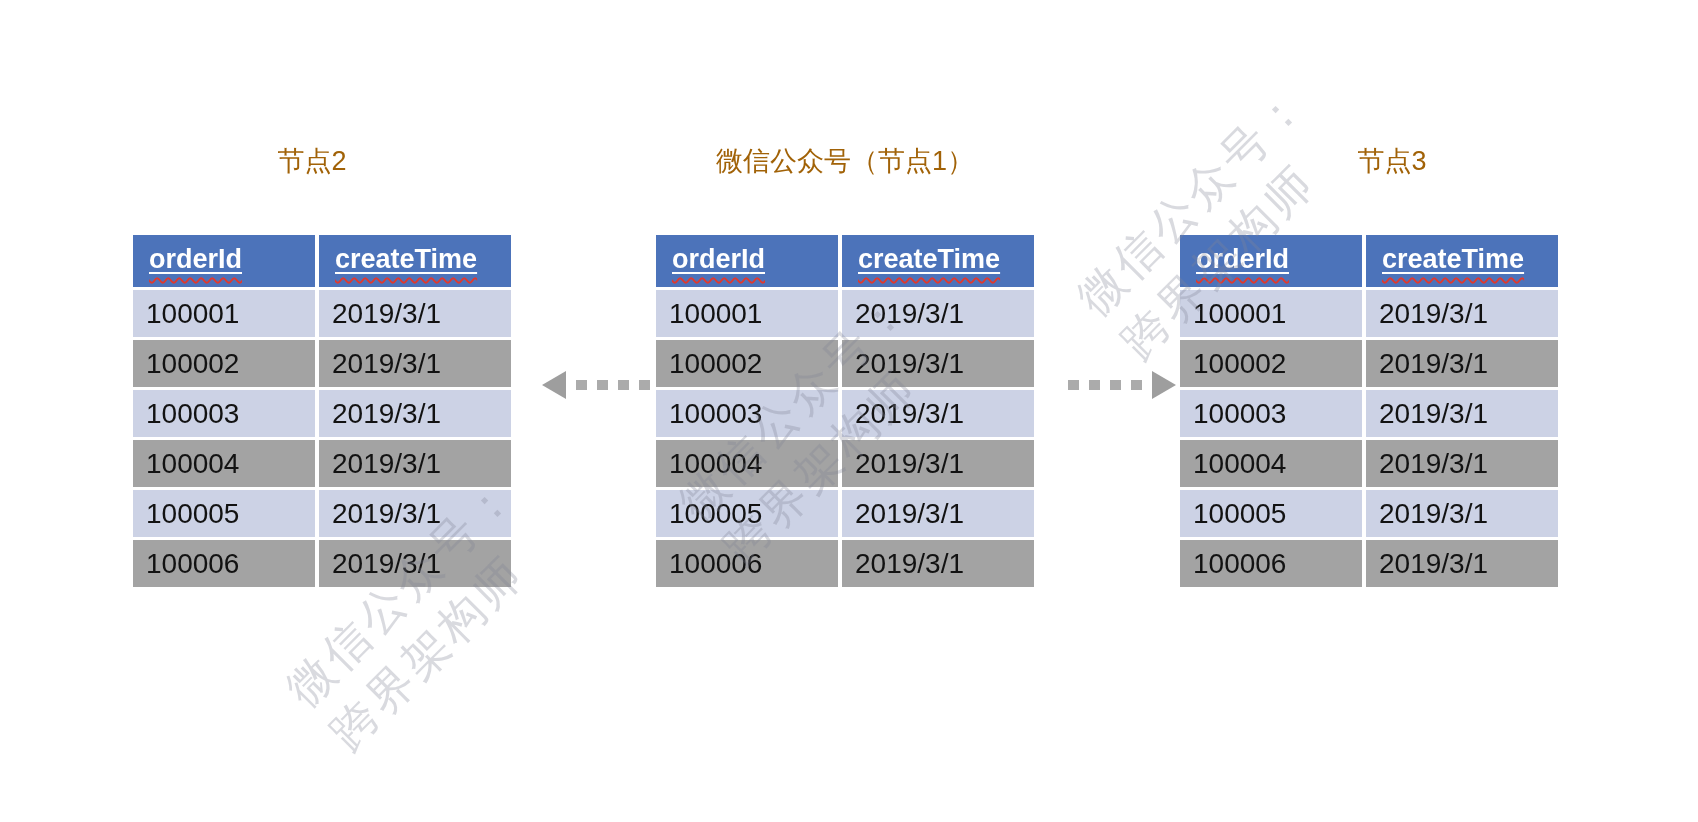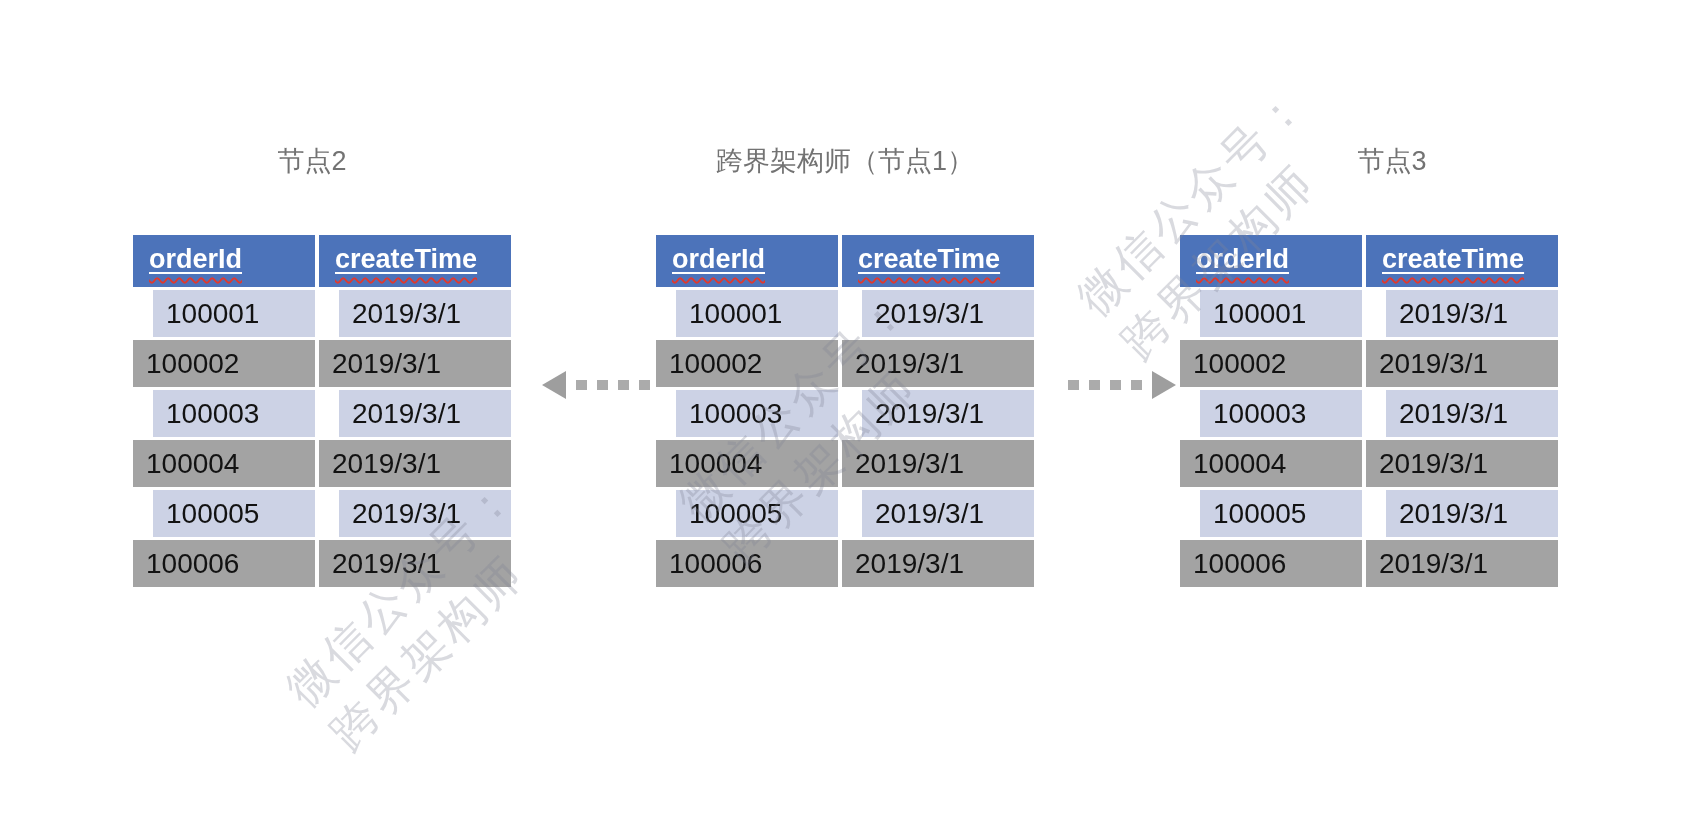--- a/index.html
+++ b/index.html
@@ -10,21 +10,21 @@
     overflow: hidden;
     font-family: "Liberation Sans", sans-serif;
   }
 
   
   .node-title {
     position: absolute;
     top: 143px;
     transform: translateX(-50%);
     font-size: 27px;
-    color: #737373;
+    color: #a16207;
     white-space: nowrap;
     z-index: 3;
   }
 
   
   .node-table {
     position: absolute;
     top: 235px;
     display: grid;
     grid-template-columns: 182px 192px;
@@ -43,21 +43,21 @@
   .cell.th {
     background: #4c73ba;
     color: #ffffff;
     font-weight: bold;
     font-size: 27px;
     align-items: flex-end;
     padding-left: 16px;
     padding-bottom: 12px;
     box-sizing: border-box;
   }
-  .cell.dark  { background: #ccd2e5; margin-left: 20px; }
+  .cell.dark  { background: #ccd2e5; }
   .cell.light { background: #a3a3a3; }
 
   
   .wavy {
     text-decoration-line: underline;
     text-decoration-style: wavy;
     text-decoration-color: #e0392e;
     text-decoration-thickness: 2px;
     text-underline-offset: 9px;
   }
@@ -103,21 +103,21 @@
     color: rgba(128, 132, 150, 0.30);
     white-space: nowrap;
     z-index: 4;
     pointer-events: none;
   }
 </style>
 </head>
 <body>
 
 <div class="node-title" style="left:312px">节点2</div>
-<div class="node-title" style="left:845px">跨界架构师（节点1）</div>
+<div class="node-title" style="left:845px">微信公众号（节点1）</div>
 <div class="node-title" style="left:1392px">节点3</div>
 
 <div class="node-table" style="left:133px">
   <div class="cell th">
       <span class="wavy"><span class="u">orderId</span></span>
     </div>
   <div class="cell th">
       <span class="wavy"><span class="u">createTime</span></span>
     </div>
   <div class="cell dark">100001</div>

